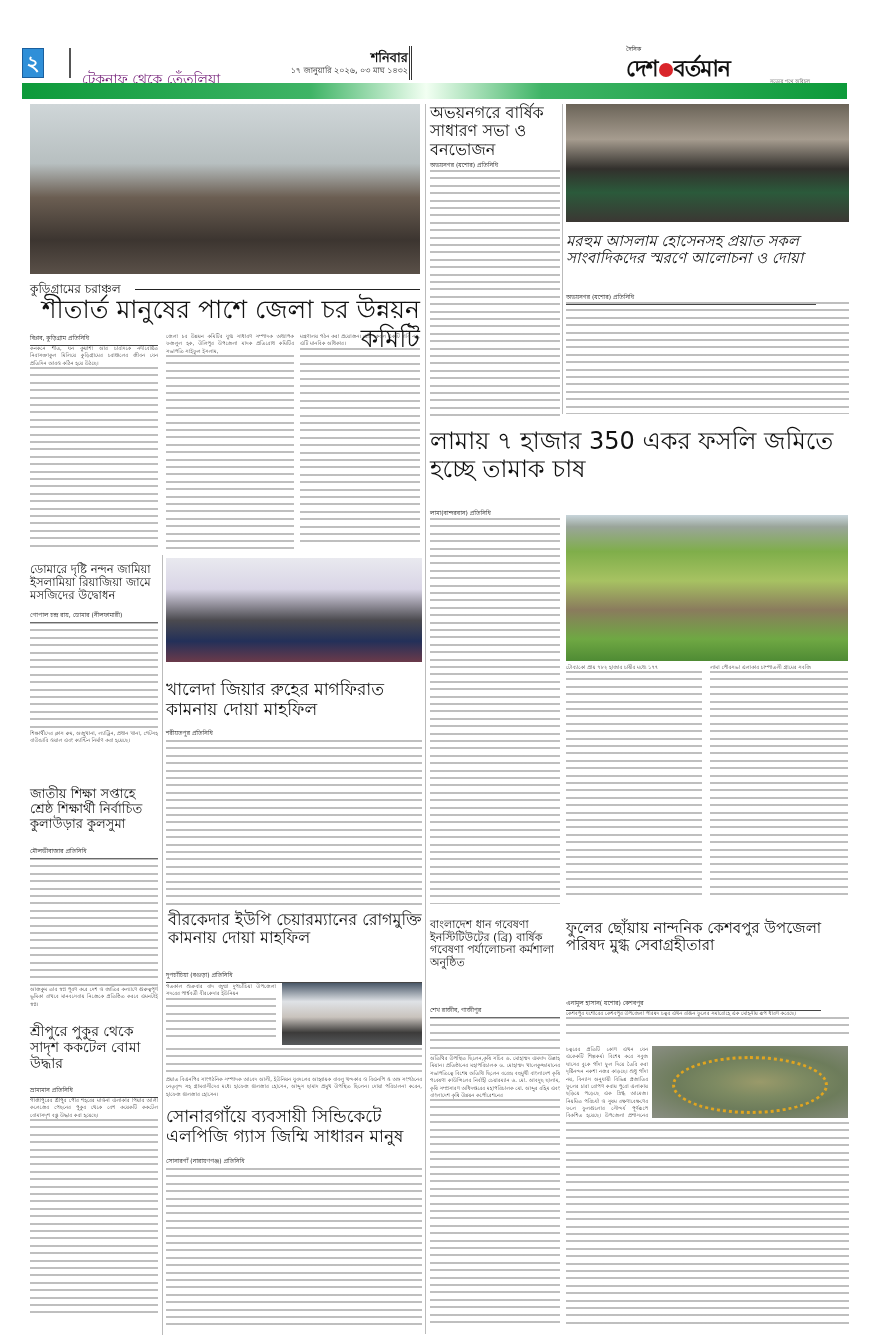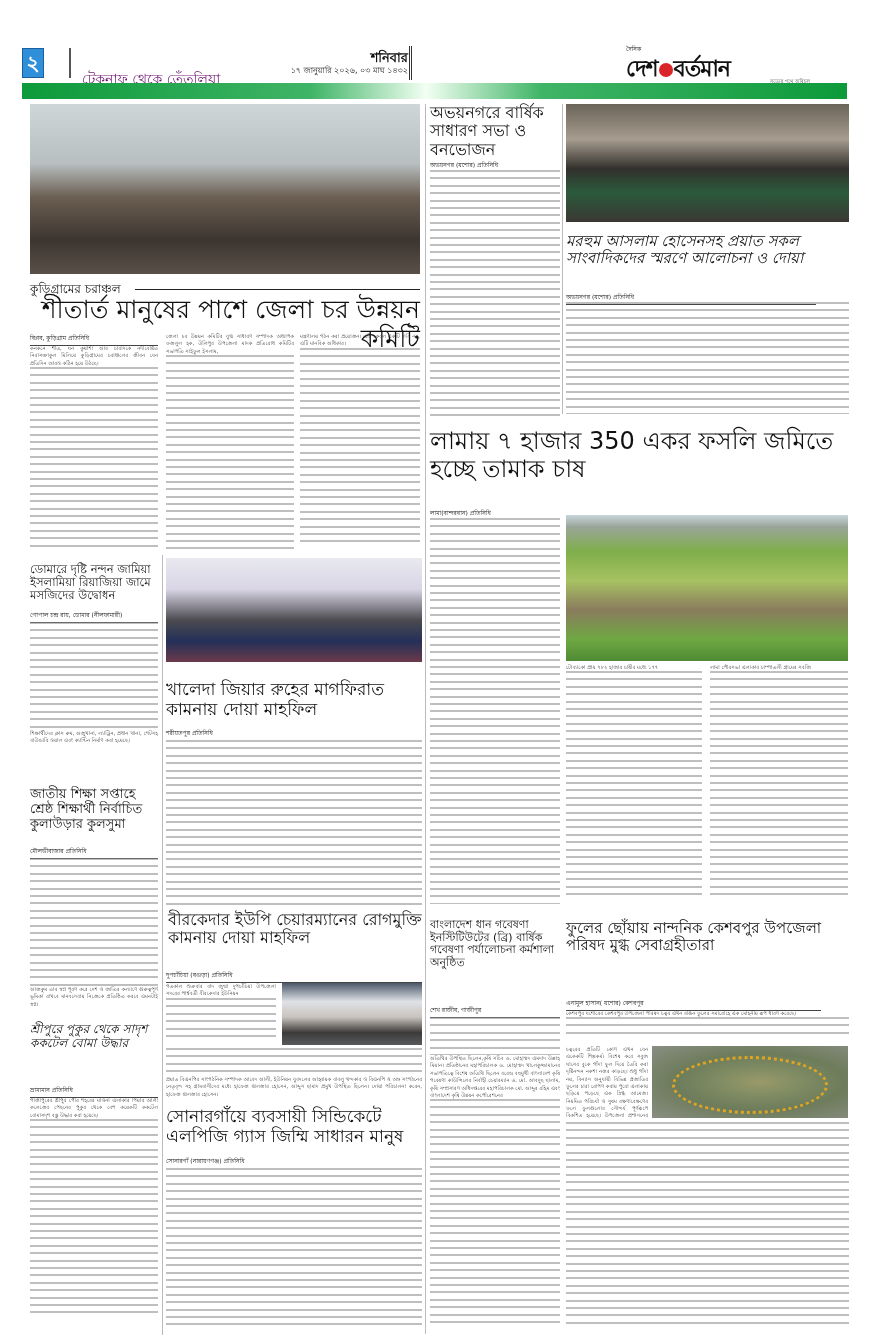--- a/index.html
+++ b/index.html
@@ -47,21 +47,21 @@
 
   .hl-a { left: 430px; top: 104px; width: 130px; font-size: 16px; }
   .hl-b { left: 566px; top: 233px; width: 283px; font-size: 15px; text-align: left; font-style: italic; }
   .hl-c { left: 430px; top: 428px; width: 420px; font-size: 24px; }
   .hl-d { left: 30px; top: 563px; width: 130px; font-size: 11.5px; }
   .hl-e { left: 166px; top: 680px; width: 256px; font-size: 17px; }
   .hl-f { left: 30px; top: 787px; width: 130px; font-size: 13px; }
   .hl-g { left: 168px; top: 911px; width: 256px; font-size: 16px; }
   .hl-h { left: 430px; top: 919px; width: 130px; font-size: 11px; }
   .hl-i { left: 566px; top: 920px; width: 283px; font-size: 15px; }
-  .hl-j { left: 30px; top: 1023px; width: 130px; font-size: 12px; font-style: italic; }
+  .hl-j { left: 30px; top: 1023px; width: 130px; font-size: 14px; }
   .hl-k { left: 166px; top: 1107px; width: 256px; font-size: 17px; }
 
   .byline { font-size: 6px; color: #222; border-bottom: 1px solid #444; padding-bottom: 1px; }
 
   
   .col { font-size: 5.2px; line-height: 1.42; color: #333; text-align: justify; overflow: hidden; }
   .col::before { content: attr(data-filler); }
   .filler { display: block; width: 100%; height: 100%;
     background-image: repeating-linear-gradient(180deg, #8a8a8a 0px, #8a8a8a 2px, transparent 2px, transparent 7.4px);
     opacity: 0.55; }

